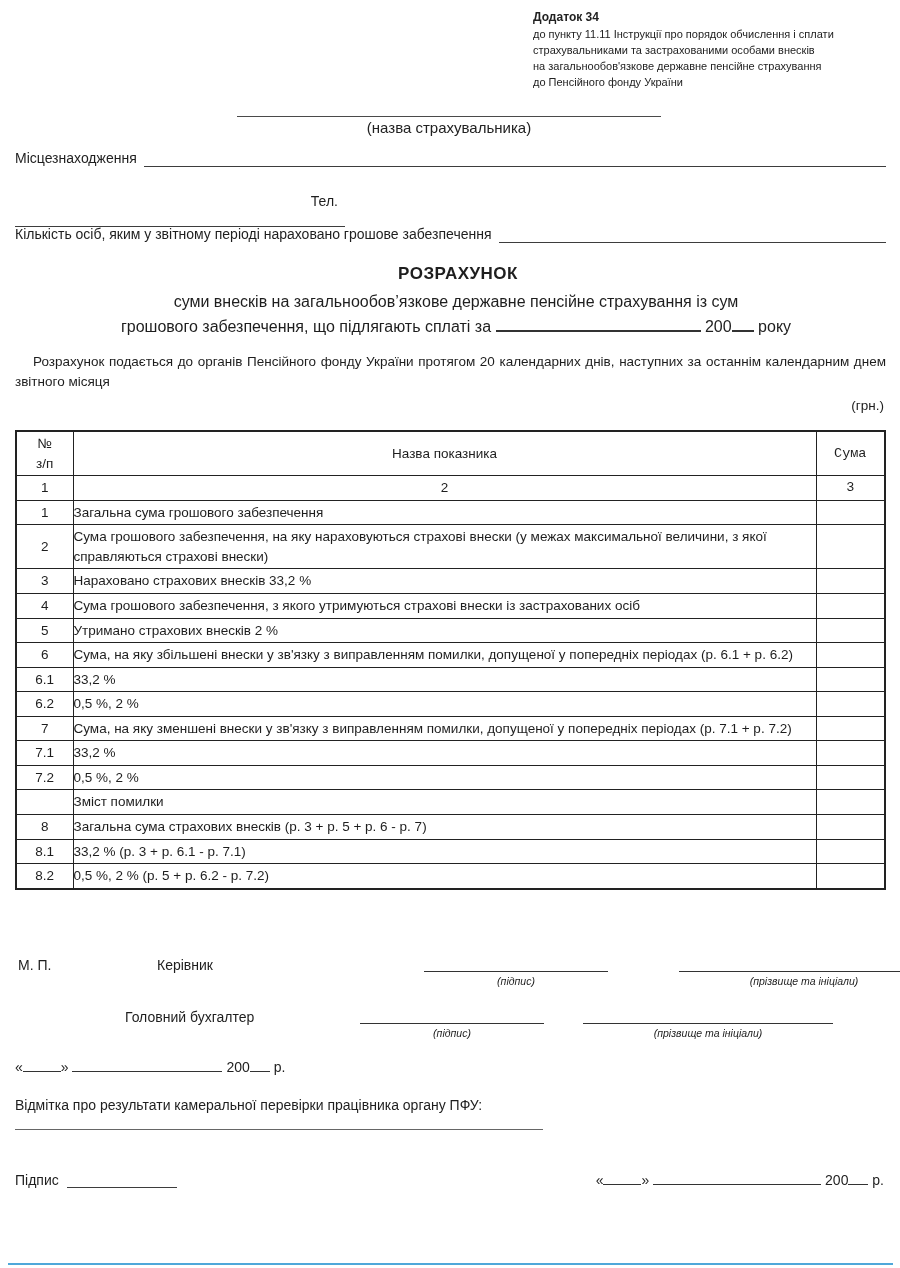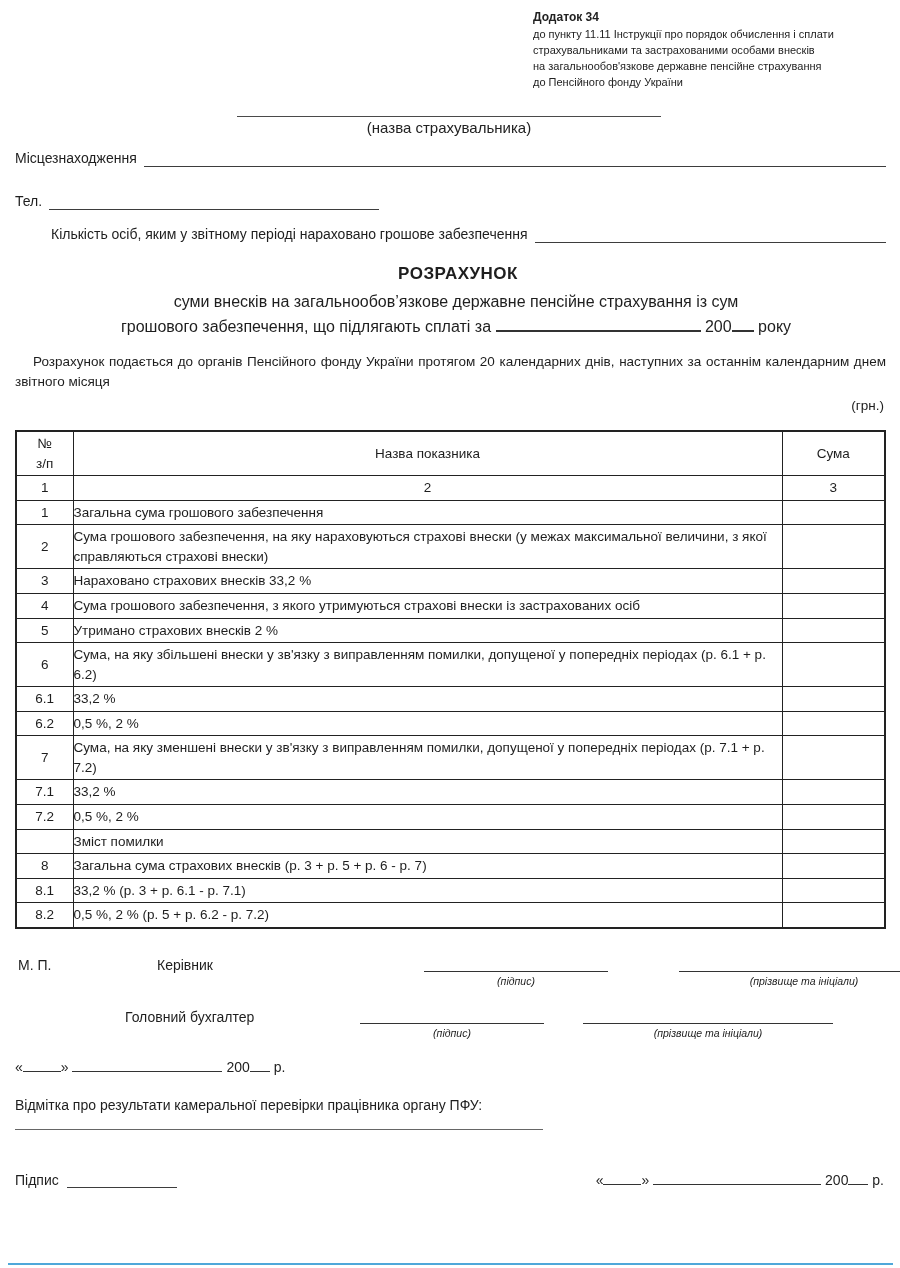--- a/index.html
+++ b/index.html
@@ -25,22 +25,22 @@
   .name-block { position: absolute; top: 95px; left: 237px; width: 424px; text-align: center; }
   .name-line { height: 22px; border-bottom: 1px solid #4a4a4a; }
   .caption { font-size: 15px; color: #222; padding-top: 2px; }
 
   
   .fline { position: absolute; left: 15px; display: flex; align-items: flex-end; font-size: 14px; }
   .fline .lbl { white-space: nowrap; padding-right: 7px; padding-bottom: 1px; }
   .ufill { flex: 1; border-bottom: 1px solid #3d3d3d; height: 17px; }
   .ufix  { border-bottom: 1px solid #3d3d3d; height: 17px; }
   #loc-line { top: 150px; right: 14px; }
-  #tel-line { top: 193px; }
-  #cnt-line { top: 226px; right: 14px; margin-left: 36px; }
+  #tel-line { top: 193px; flex-direction: column; }
+  #cnt-line { top: 226px; right: 14px; }
 
   
   .title  { position: absolute; top: 264px; left: 16px; right: 0; text-align: center;
             font-size: 17px; font-weight: bold; letter-spacing: .5px; }
   .subtitle { position: absolute; top: 289px; left: 28px; right: 16px; text-align: center;
             font-size: 16px; font-weight: normal; line-height: 1.58; }
   .iblank { display: inline-block; border-bottom: 1px solid #333; height: .85em; }
   .subtitle .iblank { border-bottom-width: 2px; }
   .w205 { width: 205px; } .w22 { width: 22px; } .w38 { width: 38px; }
   .w150 { width: 150px; } .w20 { width: 20px; } .w168 { width: 168px; }
@@ -55,21 +55,21 @@
     border-collapse: collapse; font-size: 13.5px; table-layout: fixed;
   }
   table.calc td, table.calc th {
     border: 1px solid #222; padding: 2px 0; vertical-align: middle;
     font-weight: normal; line-height: 1.45; overflow: hidden;
   }
   table.calc { border: 2px solid #222; }
   table.calc tr.hdr-row th { text-align: center; height: 44px; }
   table.calc tr.num-row td { text-align: center; height: 22px; }
   .c-num { width: 57px; text-align: center; padding: 2px 2px !important; }
-  .c-sum { width: 103px; }
+  .c-sum { width: 69px; font-family: Liberation Mono, monospace; }
   tr.single td { height: 23px; }
 
   
   .sigrow { position: absolute; left: 18px; display: flex; align-items: flex-start; font-size: 14px; }
   #sig1 { top: 957px; gap: 32px; } #sig2 { top: 1009px; justify-content: flex-end; }
   .seal { width: 107px; }
   .role { width: 235px; }
   .sline  { width: 184px; text-align: center; }
   .sline2 { width: 250px; text-align: center; margin-left: 39px; }
   .sln { border-bottom: 1px solid #333; height: 15px; }

